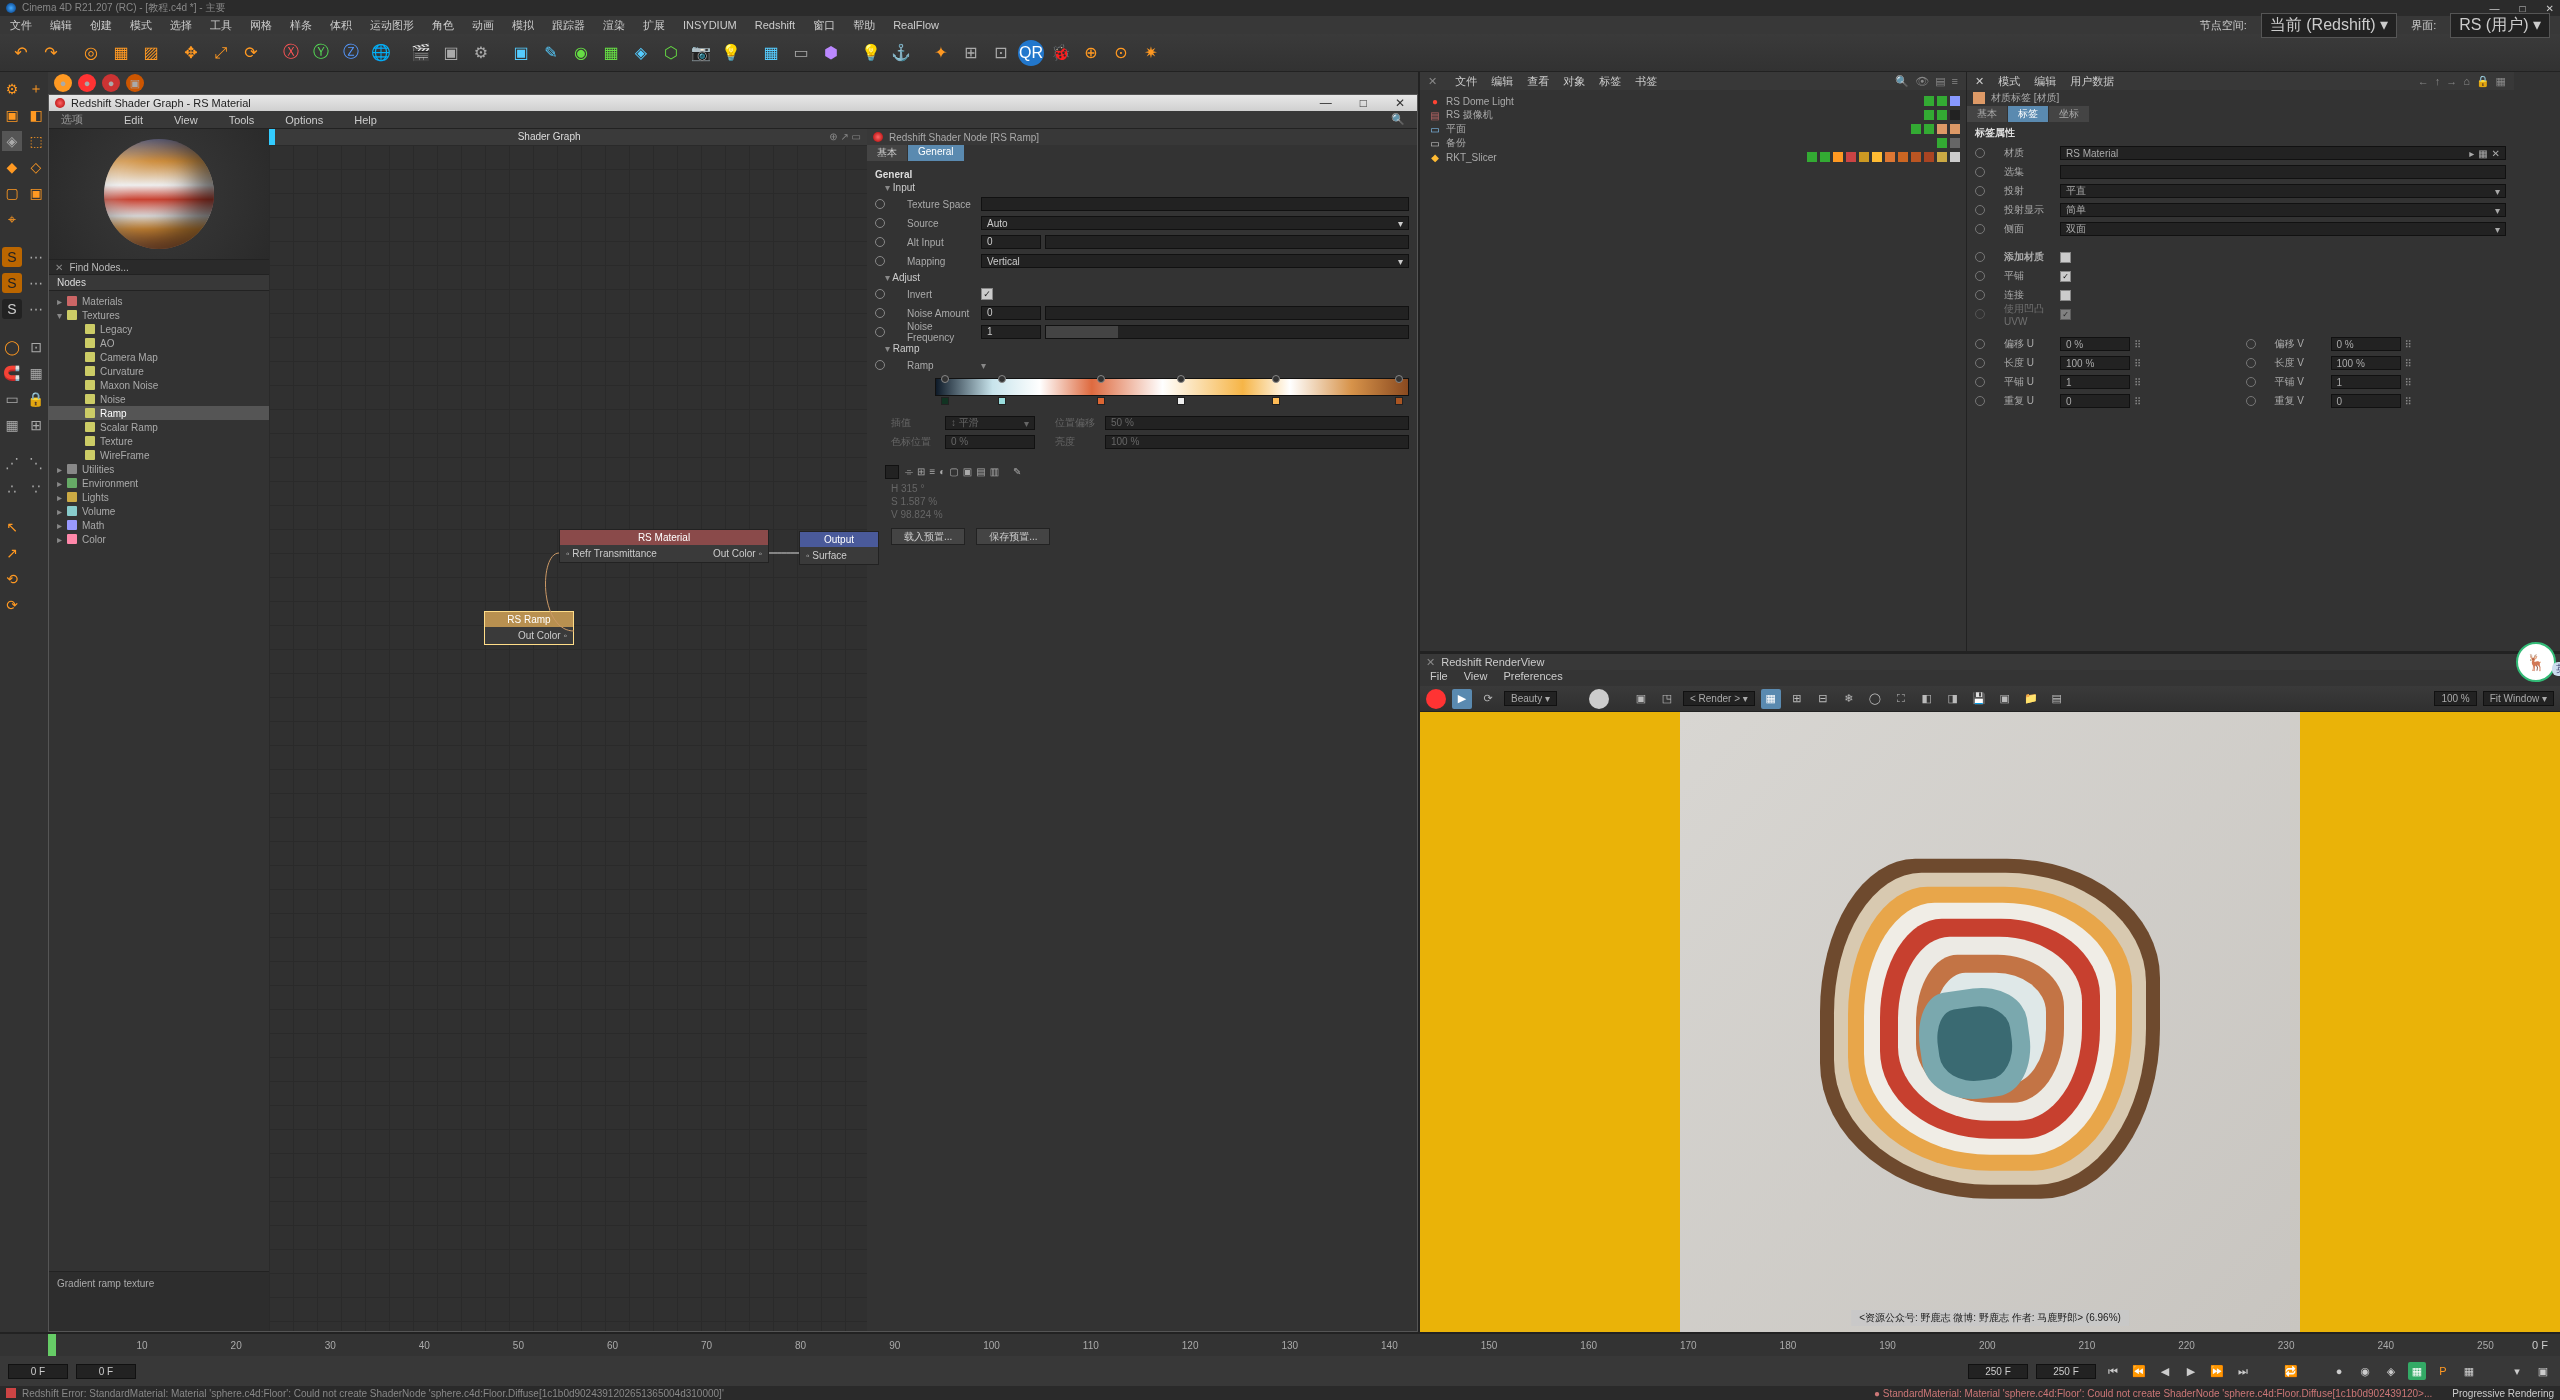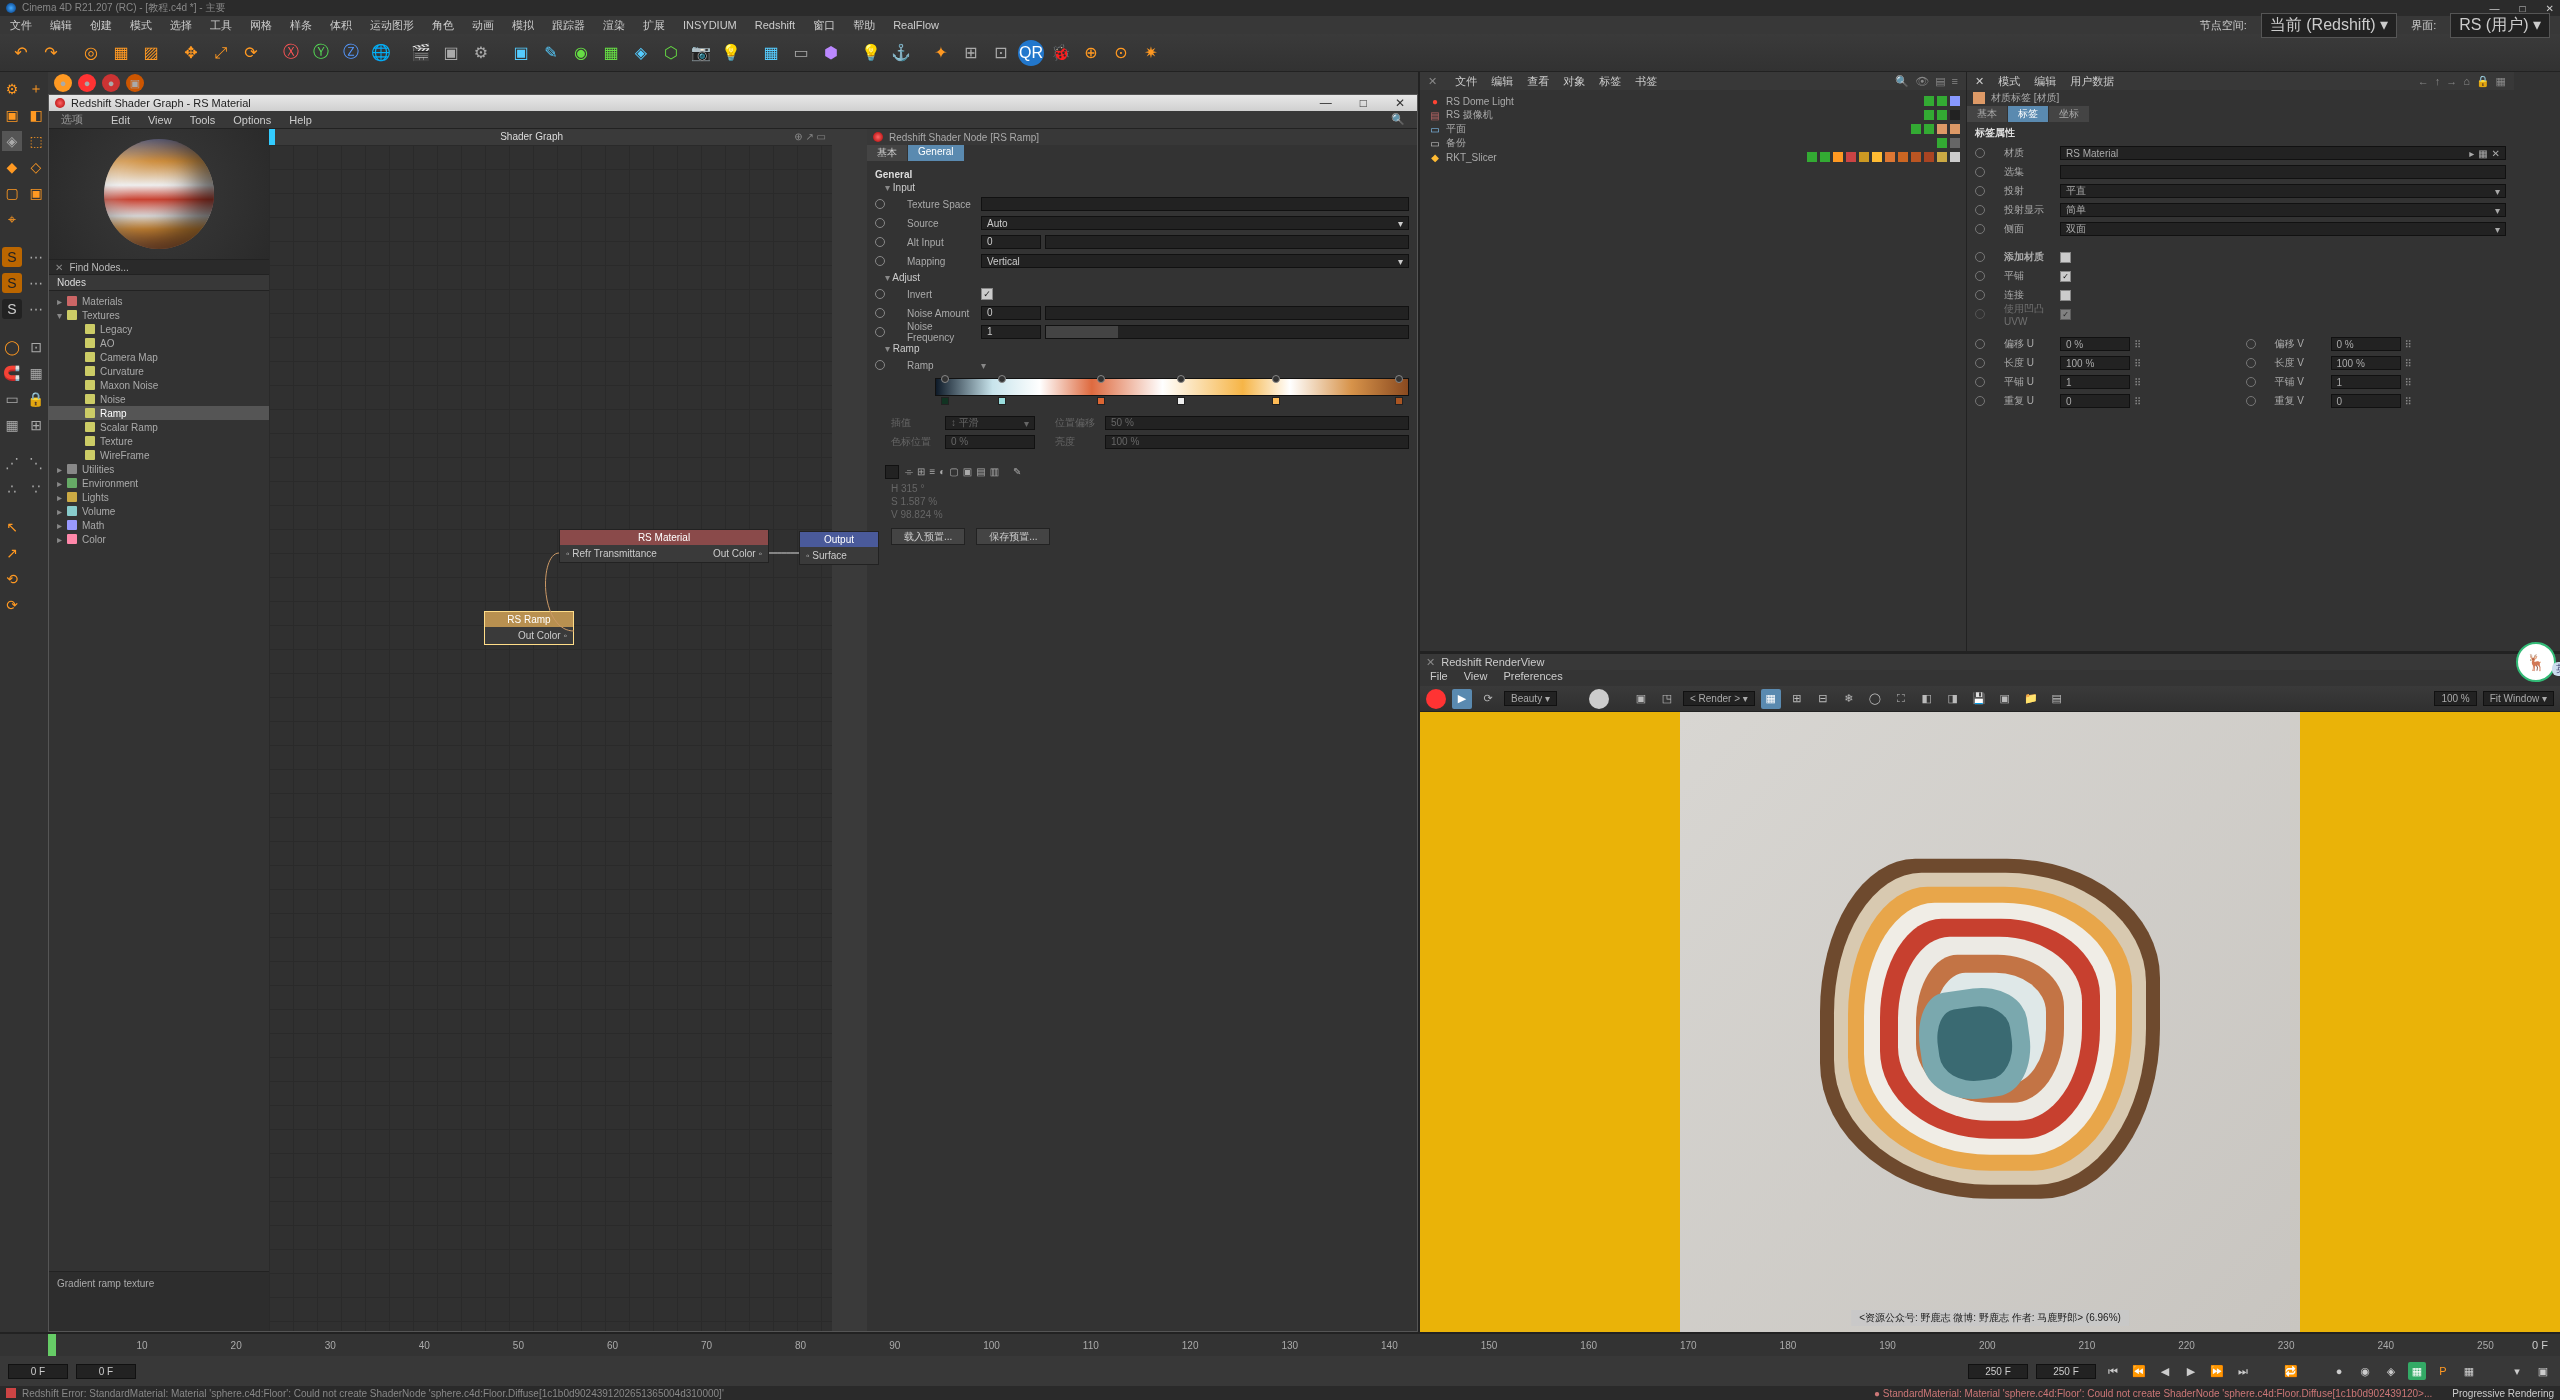--- a/index.html
+++ b/index.html
@@ -22,21 +22,21 @@
 .lefttools .gap { height:12px; }
 
 .viewport-area { width:1370px; background:#2a2a2a; position:relative; display:flex; flex-direction:column; }
 .vp-toolrow { height:22px; background:#383838; display:flex; align-items:center; padding:0 6px; gap:6px; }
 .vp-toolrow .ci { width:18px; height:18px; border-radius:50%; display:inline-flex; align-items:center; justify-content:center; }
 
 .sg-window { position:absolute; left:0; top:22px; right:0; bottom:0; background:#3a3a3a; border:1px solid #555; display:flex; flex-direction:column; }
 .sg-title { height:16px; background:linear-gradient(#e8e8e8,#d0d0d0); display:flex; align-items:center; padding:0 6px; color:#222; font-size:11px; }
 .sg-title .rsdot { width:10px; height:10px; background:radial-gradient(#f66,#a00); border-radius:50%; margin-right:6px; }
 .sg-title .winbtns { margin-left:auto; display:flex; gap:28px; padding-right:6px; color:#333; font-size:12px; }
-.sg-menu { height:18px; background:#383838; display:flex; align-items:center; gap:18px; padding:0 12px; color:#ccc; border-bottom:1px solid #222; }
+.sg-menu { height:18px; background:#383838; display:flex; align-items:center; gap:31px; padding:0 12px; color:#ccc; border-bottom:1px solid #222; }
 .sg-menu .lbl { color:#999; margin-right:10px; }
 .sg-menu .srch { margin-left:auto; color:#888; }
 .sg-body { flex:1; display:flex; min-height:0; }
 .sg-left { width:220px; display:flex; flex-direction:column; background:#333; }
 .sg-preview { height:130px; display:flex; }
 .sg-preview .ball { flex:1; display:flex; align-items:center; justify-content:center; background:radial-gradient(circle at 50% 50%,#3a3a3a,#2a2a2a); }
 .sphere { width:110px; height:110px; border-radius:50%; background:linear-gradient(to bottom,#335 0%,#c83 20%,#eee 42%,#c43 55%,#eee 70%,#fa4 82%,#c74 100%); box-shadow:inset -18px -18px 30px rgba(0,0,0,.6), inset 12px 12px 20px rgba(255,255,255,.25); }
 .sg-find { height:16px; background:#2a2a2a; display:flex; align-items:center; padding:0 6px; color:#bbb; font-size:10px; border-top:1px solid #222; border-bottom:1px solid #222; }
 .sg-find .x { margin-right:6px; color:#888; }
 .sg-tree-h { height:16px; background:#383838; padding:2px 8px; color:#ddd; font-size:10px; border-bottom:1px solid #222; }
@@ -51,21 +51,21 @@
 .sg-mid-hdr { position:absolute; top:0; left:0; right:0; height:16px; background:linear-gradient(to right,#3cf 0%,#3cf 1%,#3a3a3a 1%); text-align:center; color:#ddd; font-size:10px; line-height:16px; }
 .sg-mid-hdr .icos { float:right; padding-right:6px; color:#888; }
 .grid-bg { position:absolute; top:16px; left:0; right:0; bottom:0; background-image:linear-gradient(#2a2a2a 1px,transparent 1px),linear-gradient(90deg,#2a2a2a 1px,transparent 1px); background-size:24px 24px; }
 .node { position:absolute; border:1px solid #222; font-size:10px; }
 .node .nh { padding:2px 6px; text-align:center; background:#8a4a4a; color:#fff; }
 .node .np { background:#3a3a3a; padding:3px 6px; display:flex; gap:12px; color:#ccc; }
 .node.output .nh { background:#4a5a9a; }
 .node.ramp { border:1px solid #fd8; }
 .node.ramp .nh { background:#b89050; }
 
-.sg-right { width:550px; background:#333; display:flex; flex-direction:column; font-size:10px;margin-left:35px; }
+.sg-right { width:550px; background:#333; display:flex; flex-direction:column; font-size:10px; }
 .sg-r-hdr { height:16px; background:#383838; display:flex; align-items:center; padding:0 6px; }
 .sg-r-hdr .rsdot2 { width:10px; height:10px; background:radial-gradient(#f66,#a00); border-radius:50%; margin-right:6px; }
 .sg-r-tabs { height:16px; display:flex; }
 .sg-r-tabs .t { padding:1px 10px; background:#444; margin-right:1px; color:#ccc; }
 .sg-r-tabs .t.act { background:#5a8ab0; color:#fff; }
 .sg-r-body { flex:1; overflow:auto; padding:4px 8px; }
 .sg-sec { color:#ddd; margin:4px 0 2px; font-weight:bold; }
 .sg-sub { color:#ccc; margin:2px 0; padding-left:10px; }
 .sg-sub::before { content:"▾ "; color:#888; }
 .sg-row { display:flex; align-items:center; height:18px; margin:1px 0; }

